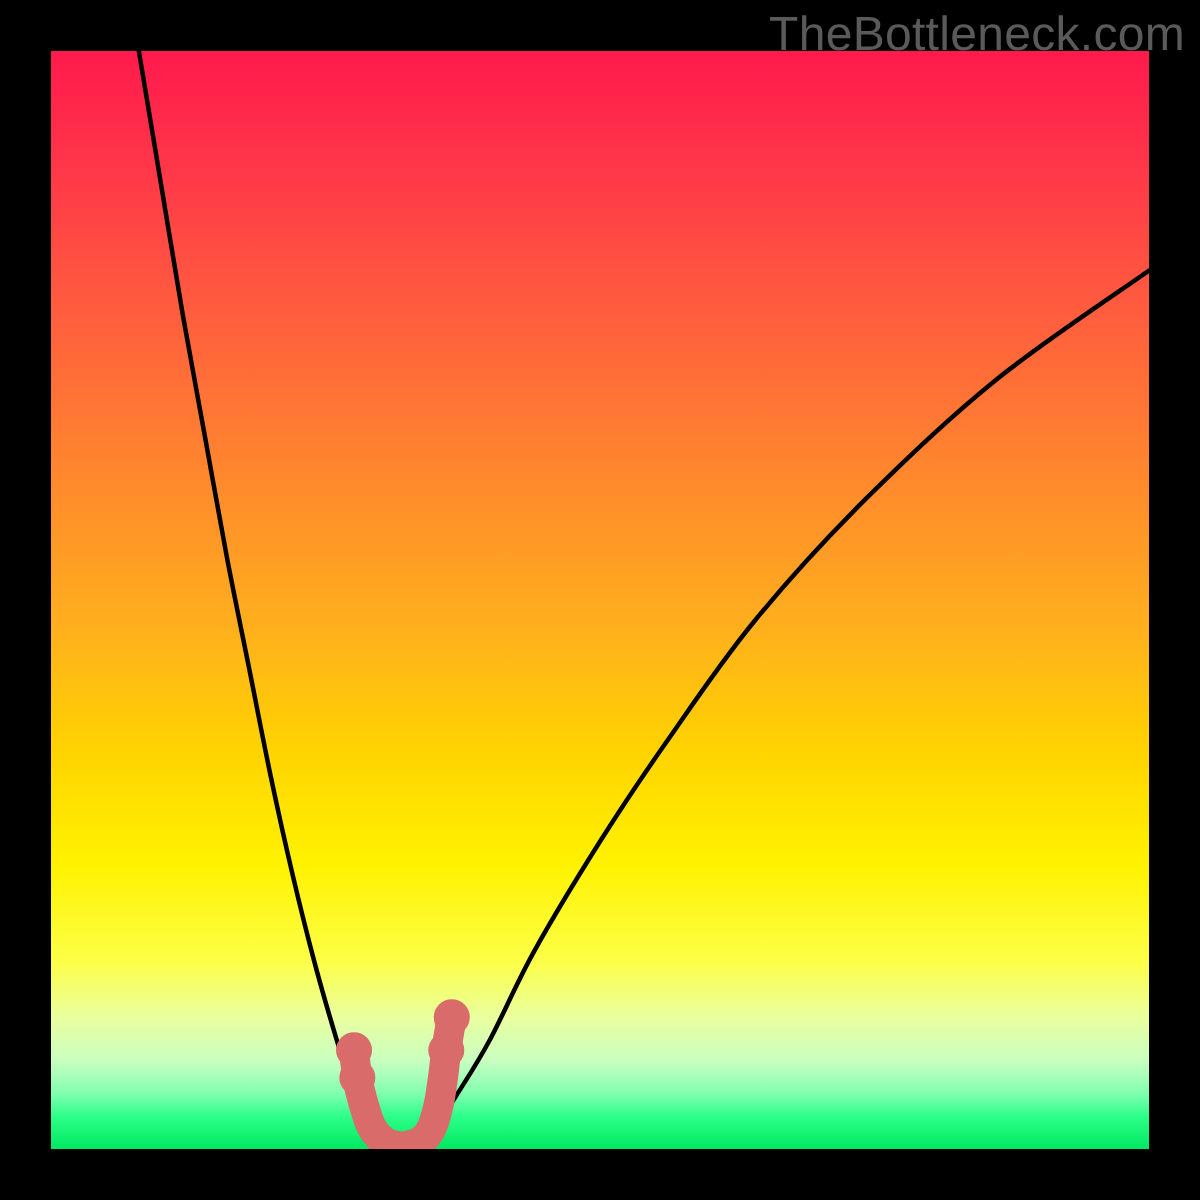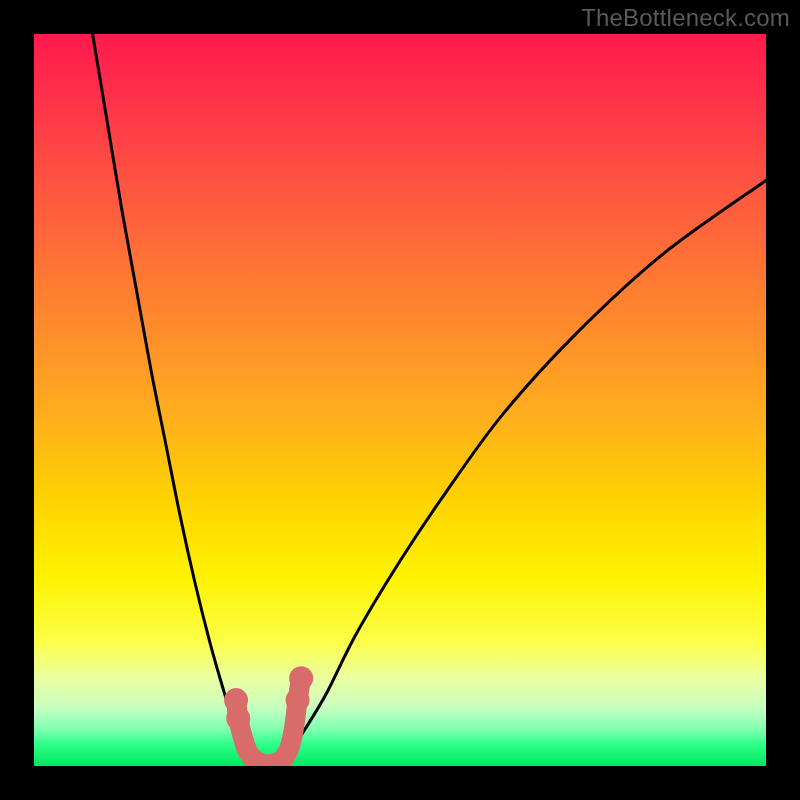--- a/index.html
+++ b/index.html
@@ -44,21 +44,21 @@
       #7fffb0 95%,
       #2eff8a 97%,
       #00e860 100%
     );
   }
   .watermark {
     position: absolute;
     top: 4px;
     right: 10px;
     color: #5a5a5a;
-    font-size: 24px;
+    font-size: 32px;
     font-weight: 500;
     letter-spacing: 0.2px;
     user-select: none;
   }
   svg.curves {
     position: absolute;
     inset: 0;
     width: 732px;
     height: 732px;
   }

